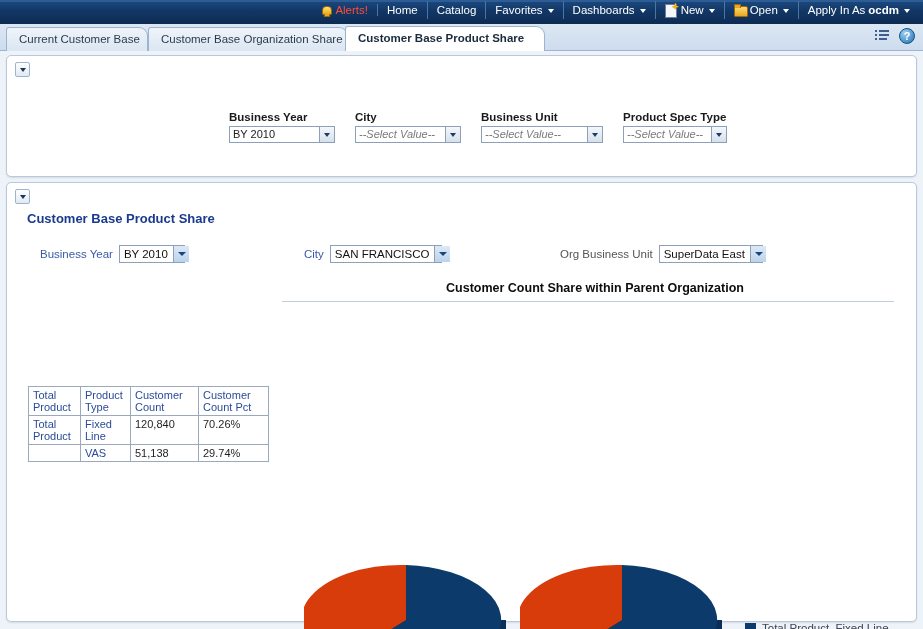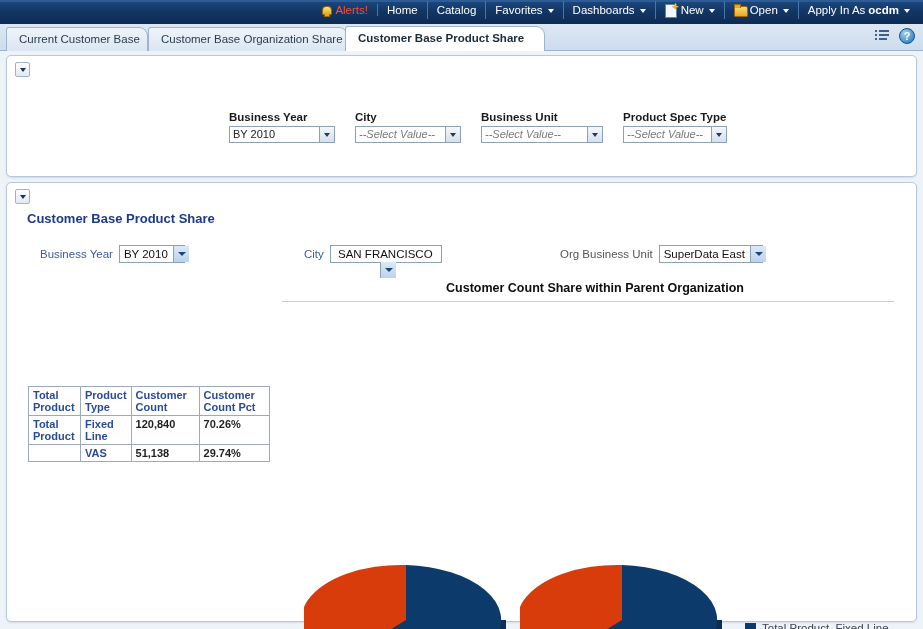--- a/index.html
+++ b/index.html
@@ -260,21 +260,21 @@
     background: linear-gradient(to bottom,#dce9f7,#bcd3ec);
     border-left:1px solid #8ca0b8;
     position: relative;
   }
   .sel2-btn i{
     position:absolute;left:4px;top:6px;width:0;height:0;
     border-left:4px solid transparent;border-right:4px solid transparent;
     border-top:4px solid #17457d;
   }
   #sel2-by   { width: 66px; }
-  #sel2-city { width: 112px; flex-direction: column; }
+  #sel2-city { width: 112px; }
   #sel2-obu  { width: 104px; }
 
   #chart-title {
     position: absolute; left: 283px; top: 98px; width: 610px;
     text-align: center;
     font-weight: bold; font-size: 12.5px; color: #0d0d0d;
   }
   #chart-rule {
     position: absolute; left: 275px; top: 118px; width: 612px;
     border-top: 1px solid #c3ceda;
@@ -286,21 +286,21 @@
     border-collapse: collapse;
     font-size: 11px;
     color: #2a4b9b;
     background: #ffffff;
     table-layout: fixed;
   }
   #data-table th, #data-table td {
     border: 1px solid #9aa9bd;
     padding: 2px 4px;
     vertical-align: top;
-    font-weight: bold;
+    font-weight: normal;
     text-align: left;
     line-height: 12px;
   }
   #data-table col.c0 { width: 52px; }
   #data-table col.c1 { width: 50px; }
   #data-table col.c2 { width: 68px; }
   #data-table col.c3 { width: 70px; }
   #data-table td.num { color: #1f1f1f; }
   #data-table th { height: 26px; }
 

